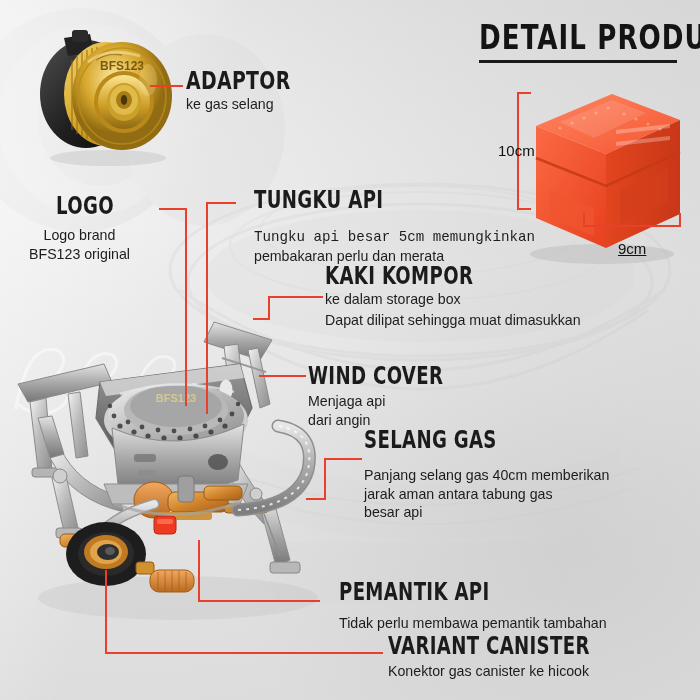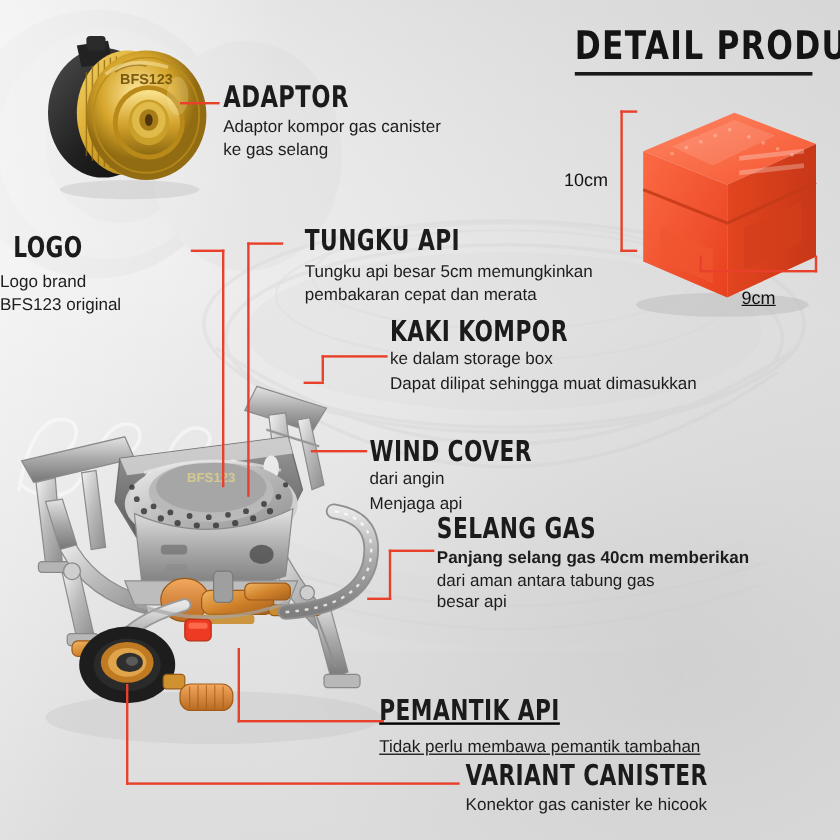--- a/index.html
+++ b/index.html
@@ -28,21 +28,21 @@
 
   
   .cond{
     font-family:"Liberation Sans Narrow","DejaVu Sans Condensed","Liberation Sans",sans-serif;
     font-weight:700;color:#1b1b1b;letter-spacing:.4px;
     transform:scaleX(.84);transform-origin:left center;white-space:nowrap;
   }
   .cond.r{transform-origin:right center;}
   .desc{font-size:14.2px;line-height:18.5px;color:#1d1d1d;white-space:nowrap;}
   .blk{position:absolute;}
-  .blk.right{text-align:left;}
+  .blk.right{text-align:center;}
 
   .title-main{
     position:absolute;left:479px;top:18px;
     font-family:"Liberation Sans Narrow","DejaVu Sans Condensed","Liberation Sans",sans-serif;
     font-weight:700;font-size:33px;letter-spacing:1.2px;color:#141414;
     transform:scaleX(.88);transform-origin:left center;white-space:nowrap;
   }
   .title-rule{position:absolute;left:479px;top:60px;width:198px;height:3px;background:#1a1a1a;}
 
   
@@ -172,21 +172,21 @@
       </g>
 
       <path d="M40 36 L92 14 L126 27 L74 52 Z" fill="#ffffff" opacity=".12"></path>
     </svg>
   </div>
 
   <div>
     <div class="dimline" style="left:517px;top:92px;width:2px;height:118px;"></div>
     <div class="dimline" style="left:517px;top:92px;width:14px;height:2px;"></div>
     <div class="dimline" style="left:517px;top:208px;width:14px;height:2px;"></div>
-    <div class="dim-lbl" style="left:470px;top:142px;">10cm</div>
+    <div class="dim-lbl" style="left:498px;top:142px;">10cm</div>
   </div>
 
   <div>
     <div class="dimline" style="left:583px;top:225px;width:98px;height:2px;"></div>
     <div class="dimline" style="left:583px;top:213px;width:2px;height:14px;"></div>
     <div class="dimline" style="left:679px;top:213px;width:2px;height:14px;"></div>
     <div class="dim-lbl" style="left:618px;top:240px;text-decoration:underline;">9cm</div>
   </div>
 
   <div class="art" style="left:28px;top:22px;">
@@ -449,56 +449,55 @@
     <div class="ln lnh" style="left:198px;top:600px;width:122px;"></div>
   </div>
 
   <div>
     <div class="ln lnv" style="left:105px;top:570px;height:84px;"></div>
     <div class="ln lnh" style="left:105px;top:652px;width:278px;"></div>
   </div>
 
   <div class="blk" style="left:186px;top:66px;">
     <div class="cond" style="font-size:25px;">ADAPTOR</div>
-    <div class="desc" style="margin-top:2px;">Adaptor kompor gas canister</div>
     <div class="desc">ke gas selang</div>
   </div>
 
   <div class="blk right" style="left:0px;top:192px;width:159px;">
     <div class="cond r" style="font-size:24px;display:inline-block;">LOGO</div>
     <div class="desc" style="margin-top:6px;">Logo brand</div>
     <div class="desc">BFS123 original</div>
   </div>
 
   <div class="blk" style="left:254px;top:186px;">
     <div class="cond" style="font-size:24px;">TUNGKU API</div>
-    <div class="desc" style="margin-top:4px;">Tungku api besar 5cm memungkinkan</div>
-    <div class="desc">pembakaran cepat dan merata</div>
+    <div class="desc" style="margin-top:14px;font-family:Liberation Mono, monospace;">Tungku api besar 5cm memungkinkan</div>
+    <div class="desc">pembakaran perlu dan merata</div>
   </div>
 
   <div class="blk" style="left:325px;top:262px;">
     <div class="cond" style="font-size:24px;">KAKI KOMPOR</div>
     <div class="desc">ke dalam storage box</div>
     <div class="desc" style="margin-top:2px;">Dapat dilipat sehingga muat dimasukkan</div>
   </div>
 
   <div class="blk" style="left:308px;top:362px;">
     <div class="cond" style="font-size:24px;">WIND COVER</div>
+    <div class="desc" style="margin-top:2px;">Menjaga api</div>
     <div class="desc">dari angin</div>
-    <div class="desc" style="margin-top:2px;">Menjaga api</div>
   </div>
 
   <div class="blk" style="left:364px;top:426px;">
     <div class="cond" style="font-size:24px;">SELANG GAS</div>
-    <div class="desc" style="margin-top:2px;font-weight:bold;">Panjang selang gas 40cm memberikan</div>
-    <div class="desc">dari aman antara tabung gas</div>
+    <div class="desc" style="margin-top:12px;">Panjang selang gas 40cm memberikan</div>
+    <div class="desc">jarak aman antara tabung gas</div>
     <div class="desc">besar api</div>
   </div>
 
-  <div class="blk" style="left:316px;top:578px;text-decoration:underline;">
+  <div class="blk" style="left:339px;top:578px;">
     <div class="cond" style="font-size:24px;">PEMANTIK API</div>
     <div class="desc" style="margin-top:8px;">Tidak perlu membawa pemantik tambahan</div>
   </div>
 
   <div class="blk" style="left:388px;top:632px;">
     <div class="cond" style="font-size:24px;">VARIANT CANISTER</div>
     <div class="desc" style="margin-top:2px;">Konektor gas canister ke hicook</div>
   </div>
 
 </div>

